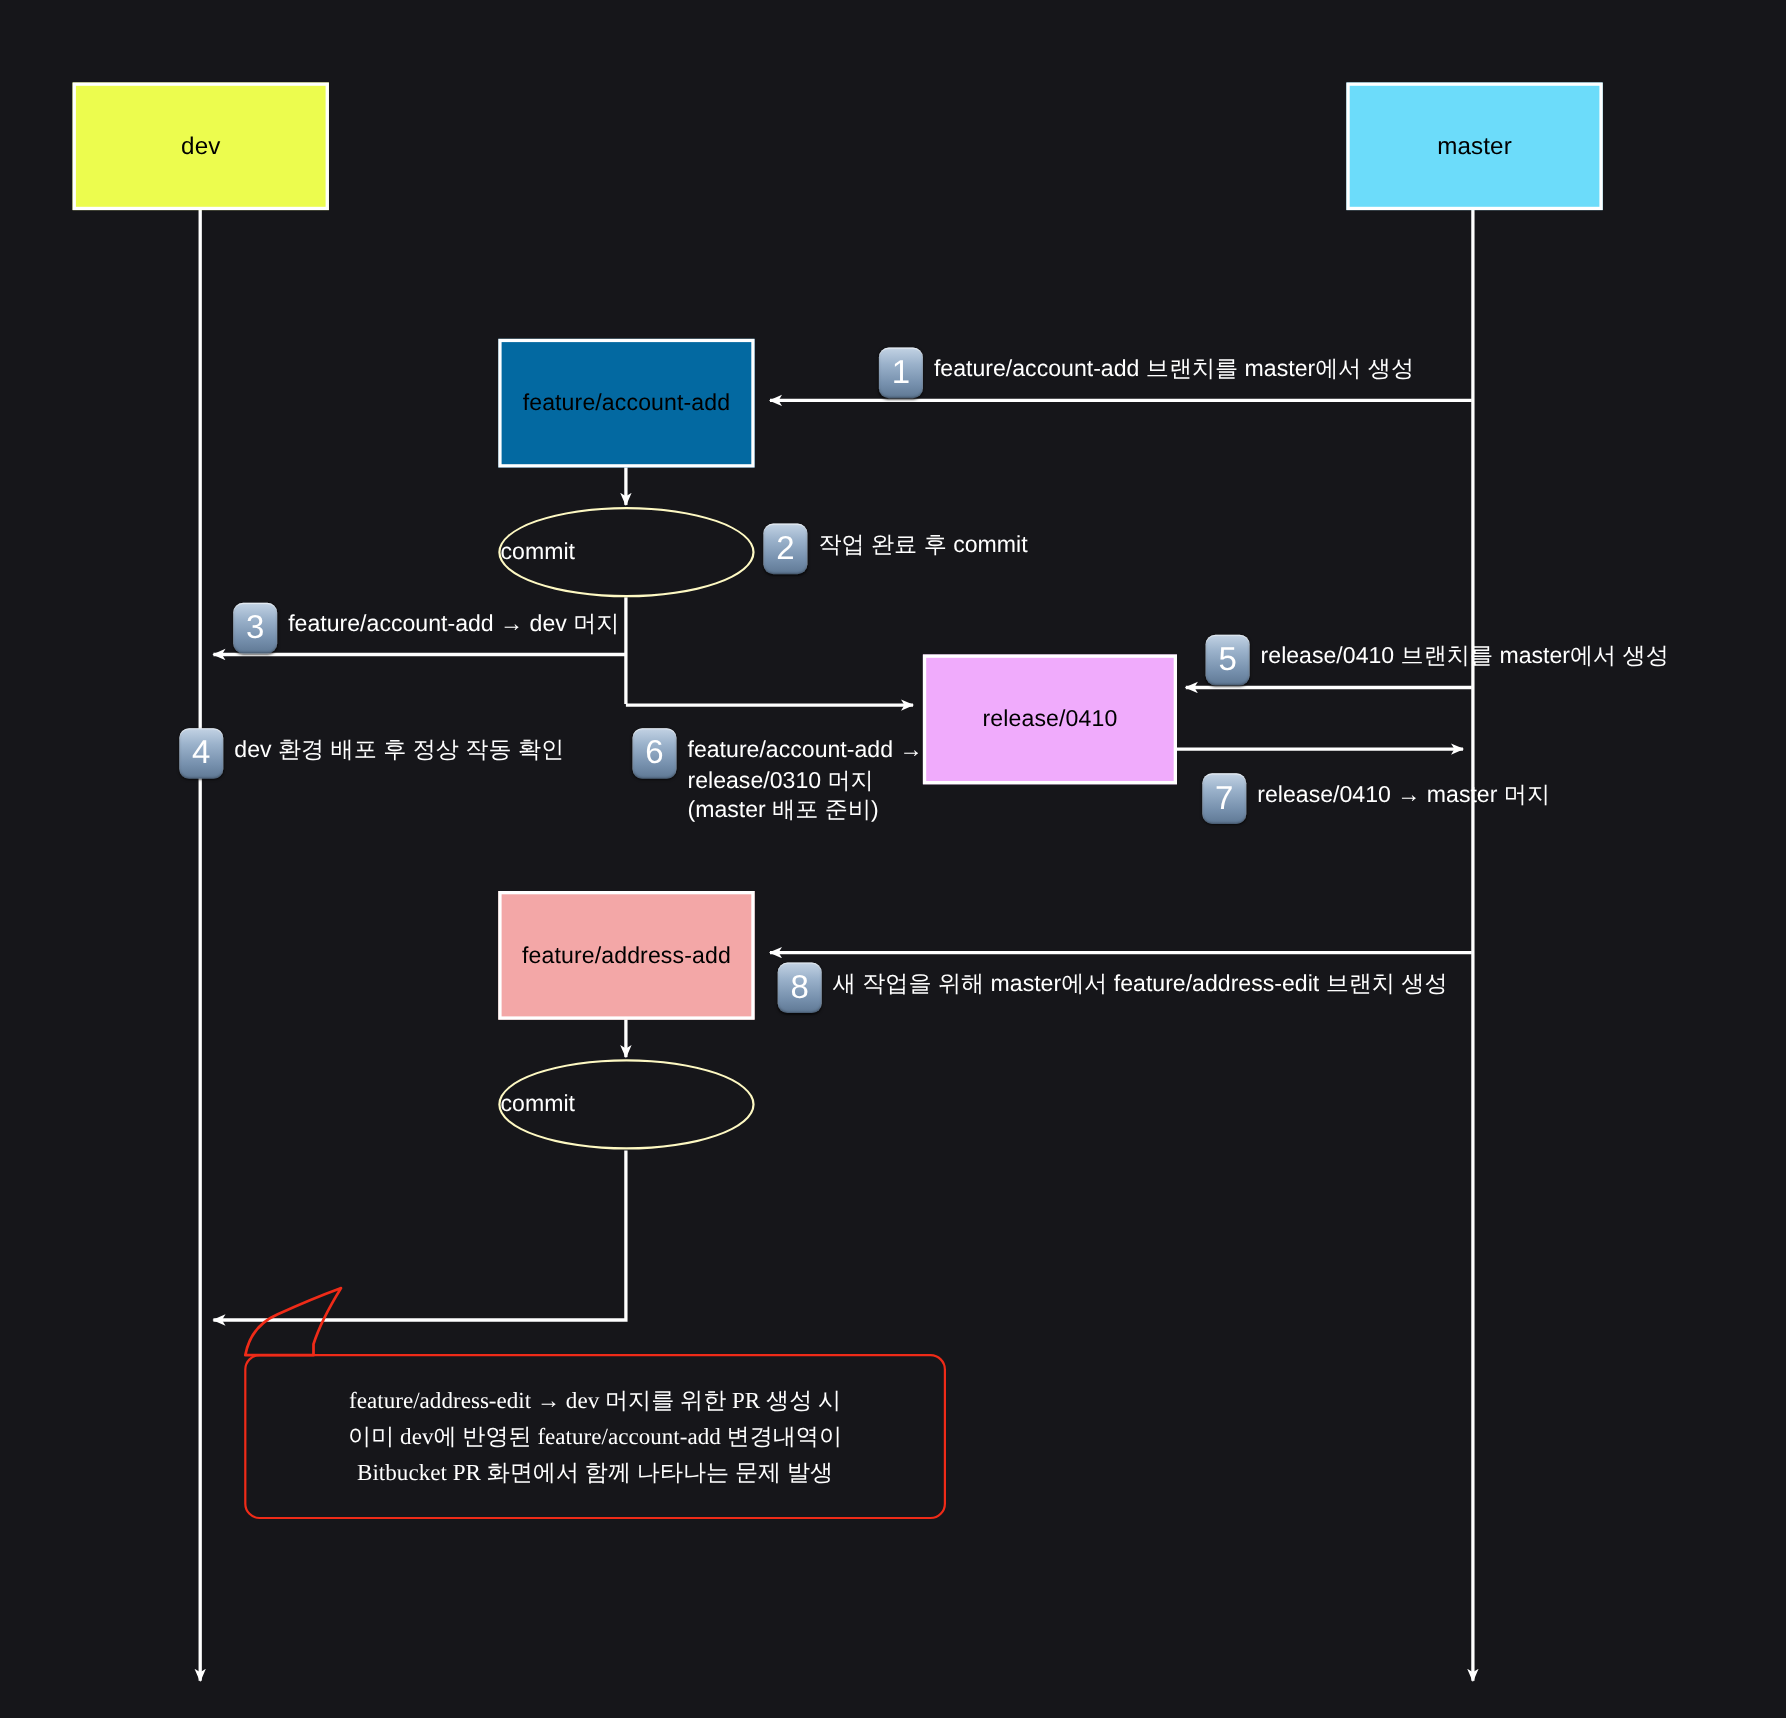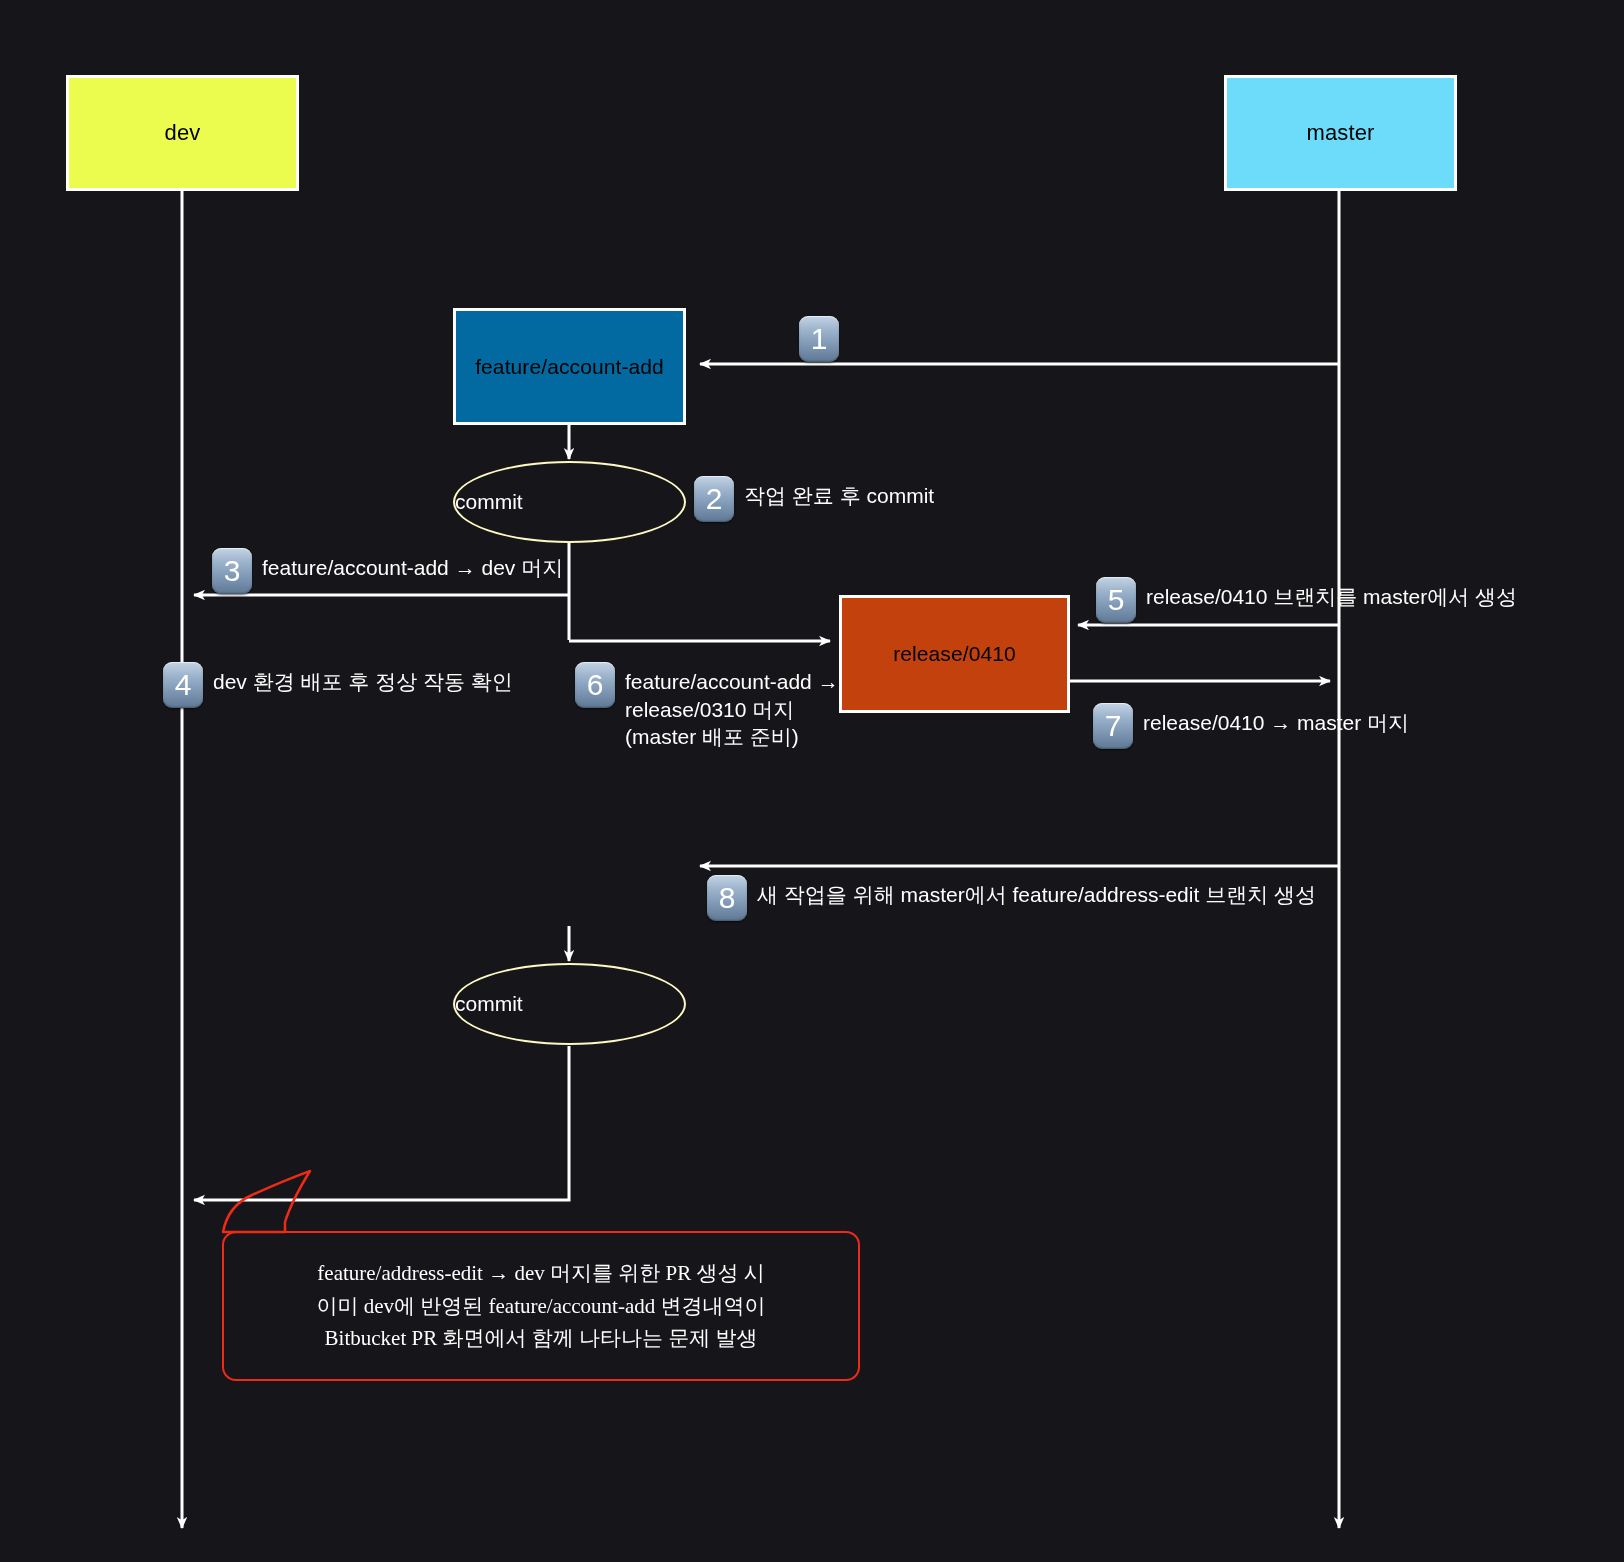--- a/index.html
+++ b/index.html
@@ -152,31 +152,35 @@
   </div>
 
   <div class="node-box" style="left:453px; top:308px; width:233px; height:117px; background:#0369a1;">
     <span>feature/account-add</span>
   </div>
 
   <div class="commit-node" style="left:453px; top:461px; width:233px; height:82px;">
     <span>commit</span>
   </div>
 
-  <div class="node-box" style="left:839px; top:595px; width:231px; height:118px; background:#c2410c;">
+  <div class="node-box" style="left:839px; top:595px; width:231px; height:118px; background:#f0abfc;">
     <span>release/0410</span>
   </div>
 
+  <div class="node-box" style="left:453px; top:810px; width:233px; height:117px; background:#f3a7a7;">
+    <span>feature/address-add</span>
+  </div>
 
   <div class="commit-node" style="left:453px; top:963px; width:233px; height:82px;">
     <span>commit</span>
   </div>
 
   <div class="step" style="left:799px; top:316px;">
     <div class="step-badge">1</div>
+    <div class="step-text">feature/account-add 브랜치를 master에서 생성</div>
   </div>
 
   <div class="step" style="left:694px; top:476px;">
     <div class="step-badge">2</div>
     <div class="step-text">작업 완료 후 commit</div>
   </div>
 
   <div class="step" style="left:212px; top:548px;">
     <div class="step-badge">3</div>
     <div class="step-text">feature/account-add → dev 머지</div>

